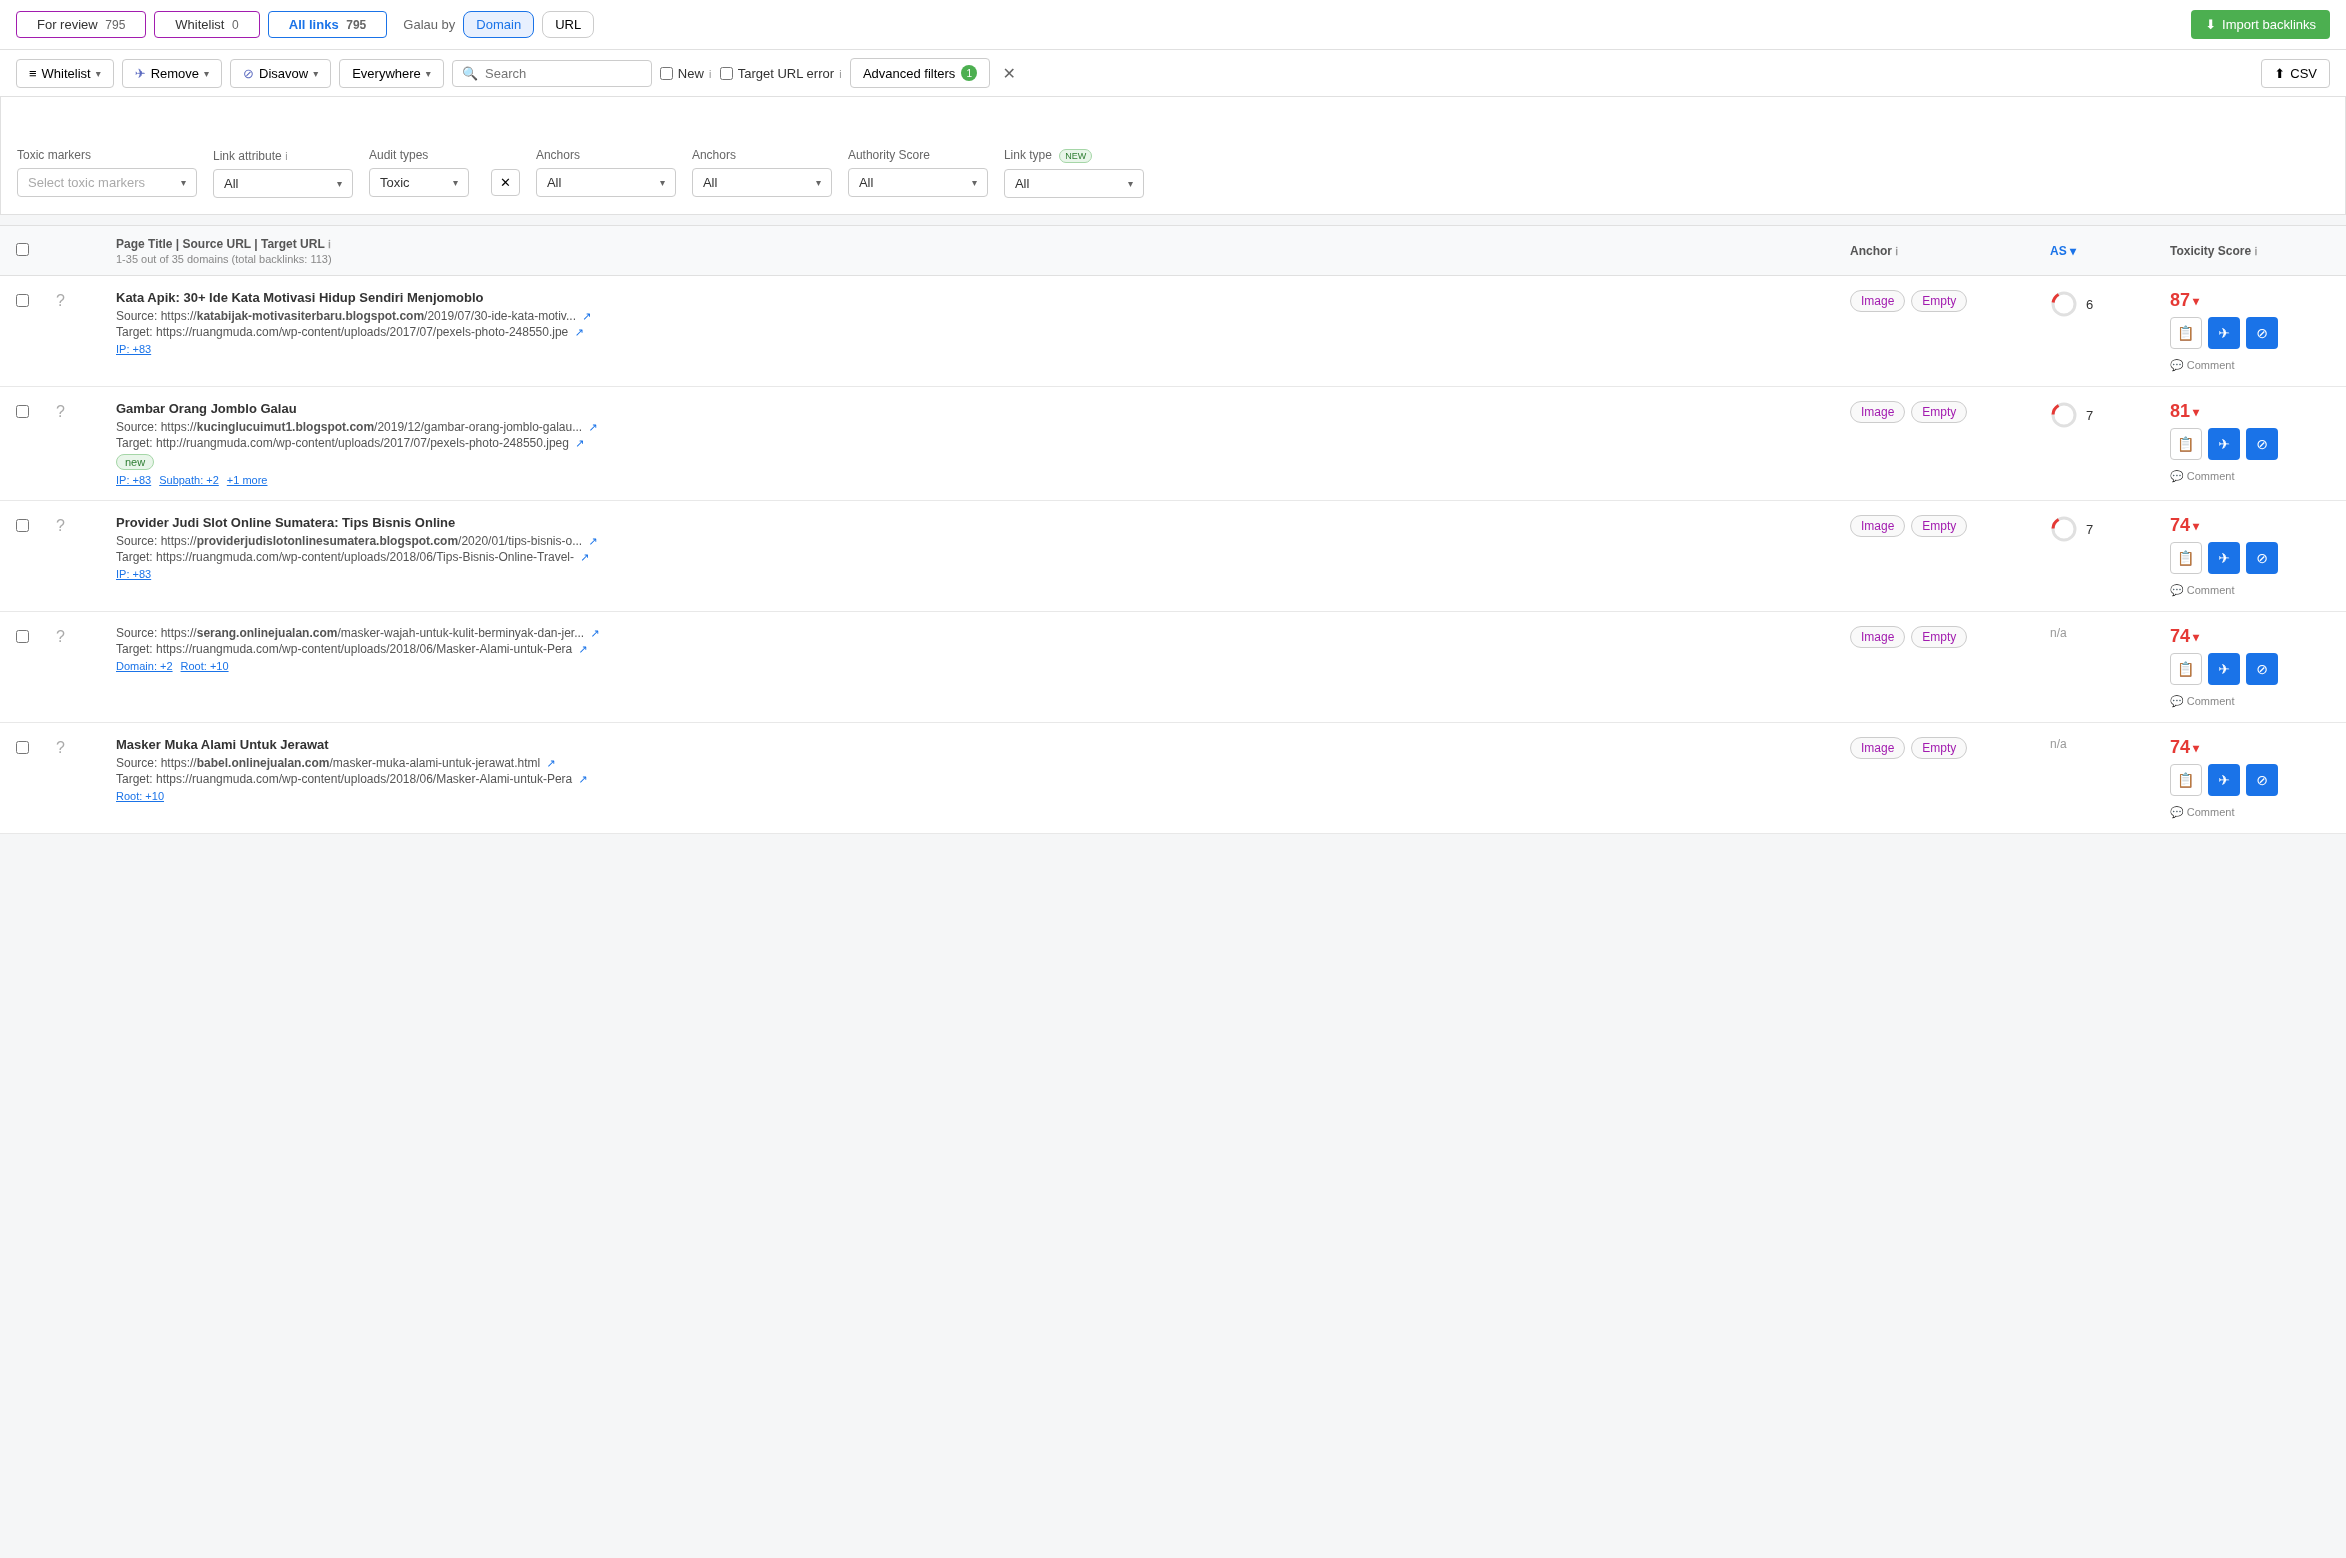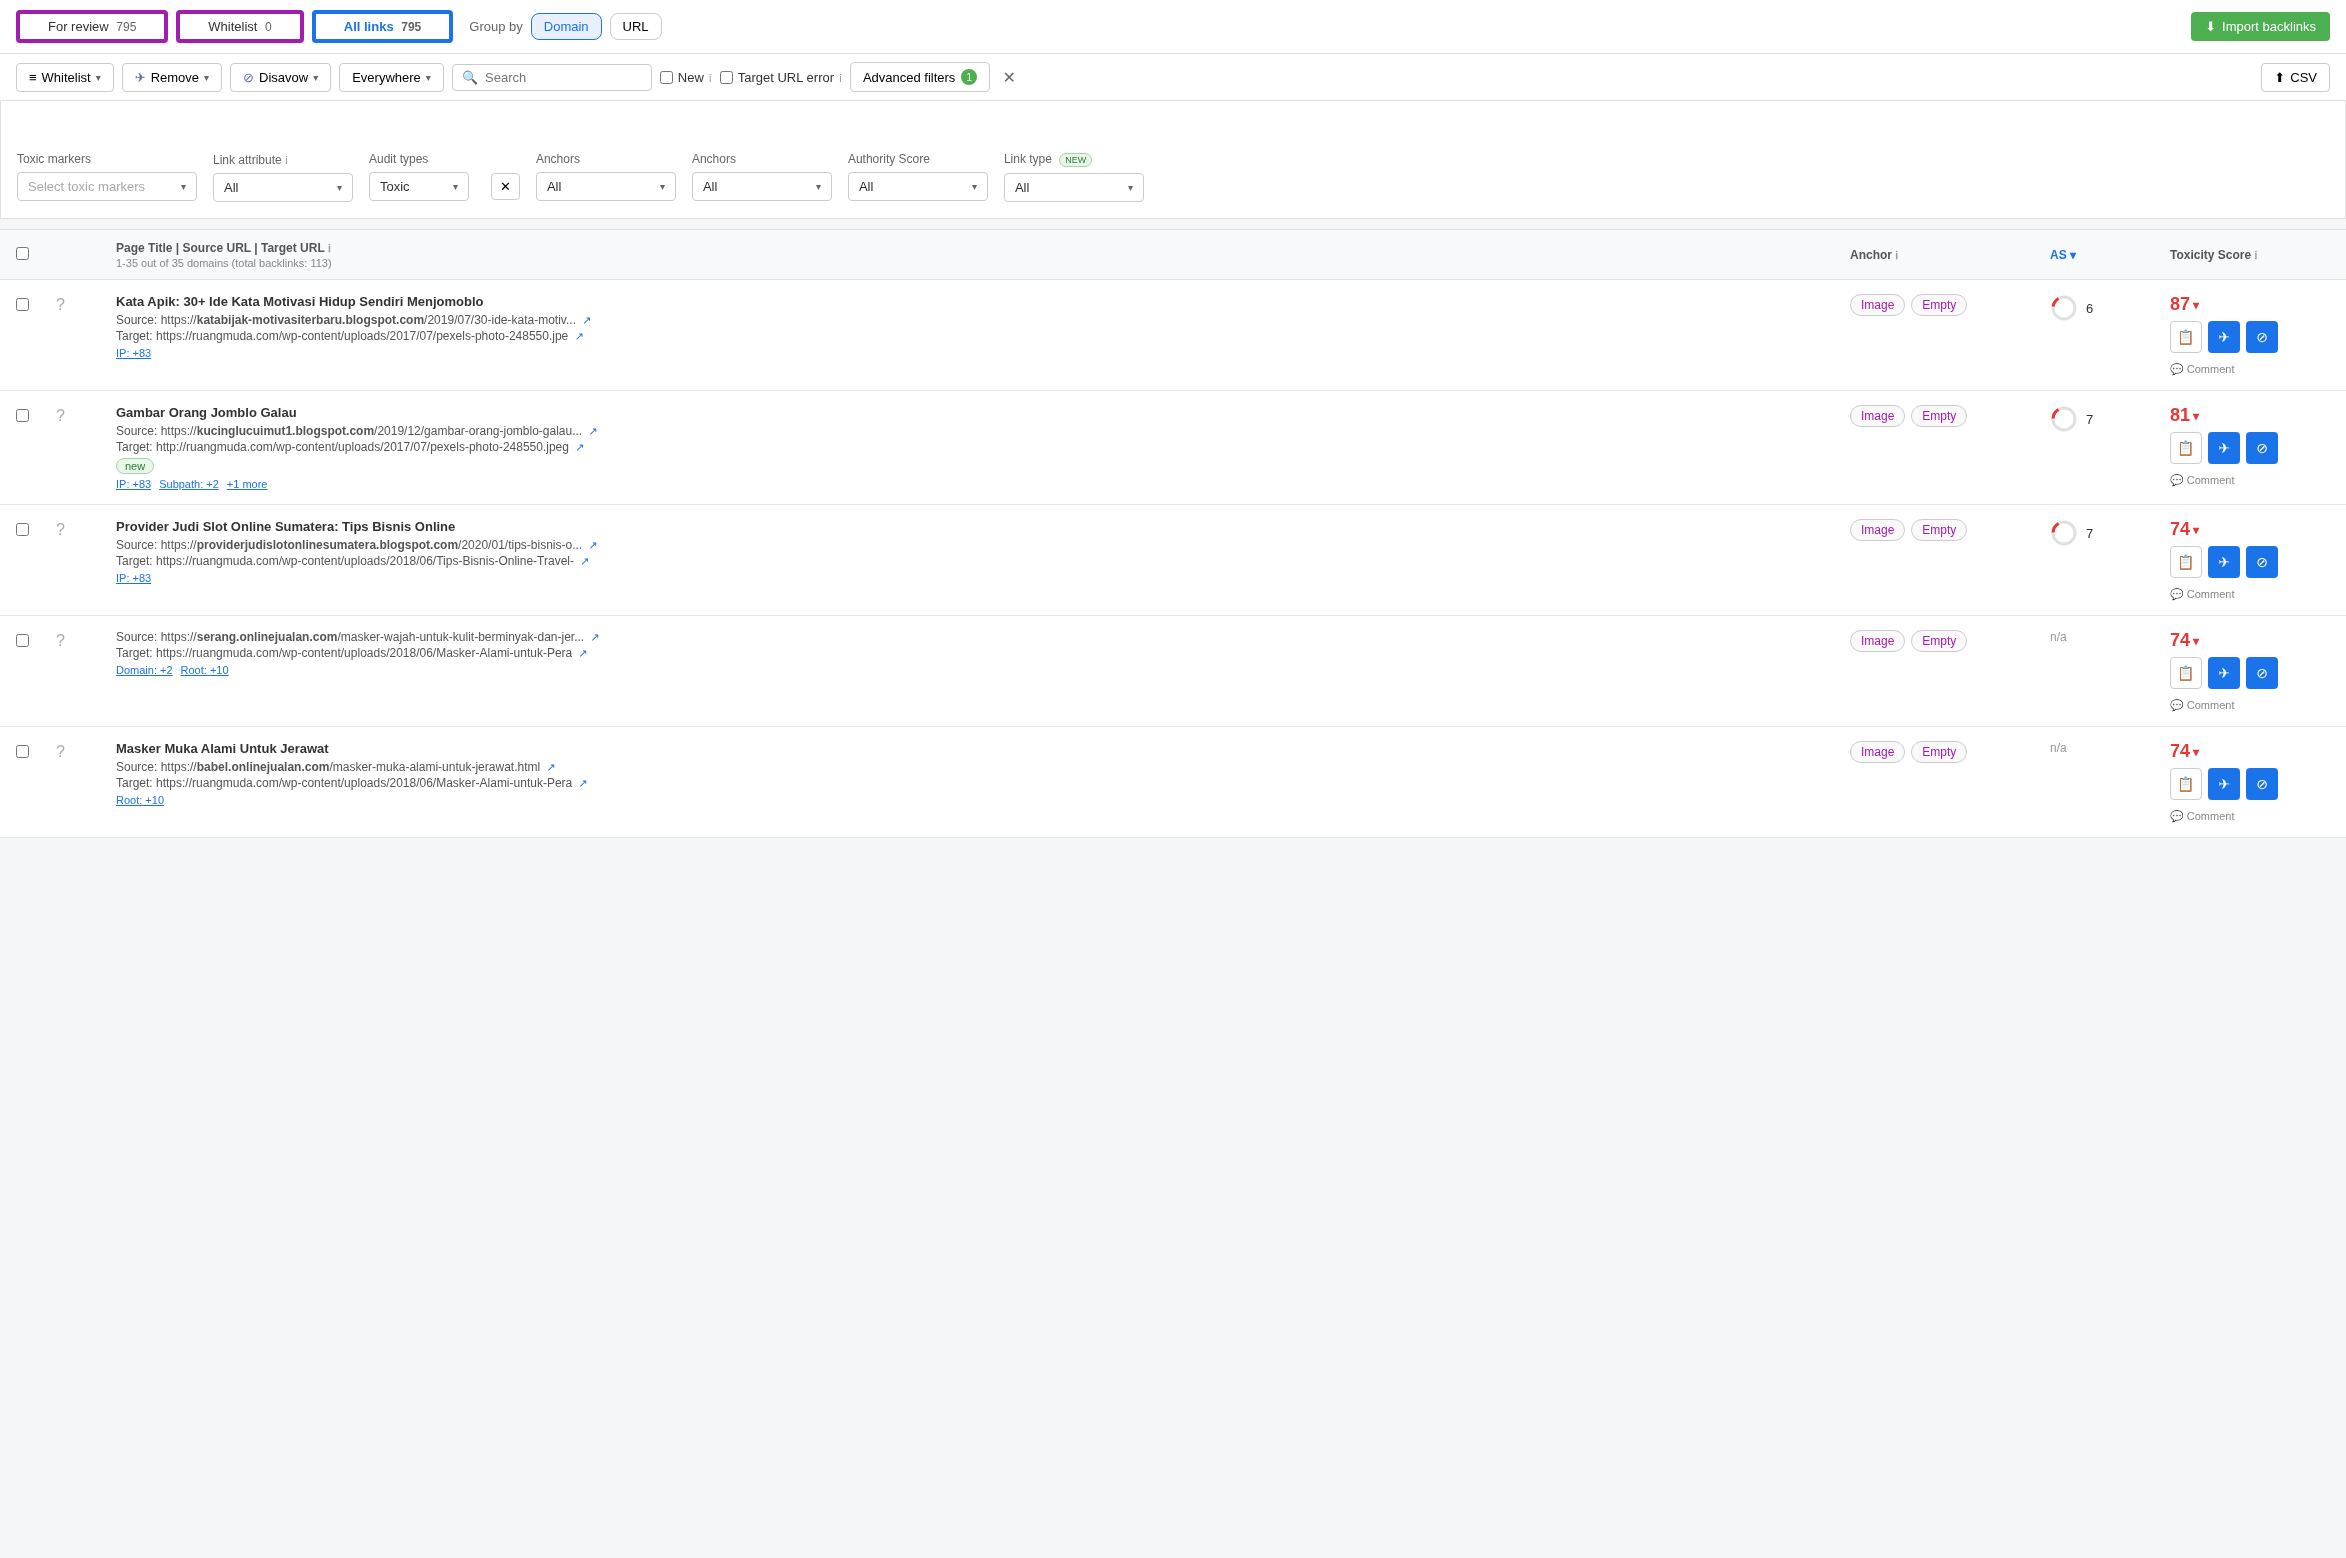--- a/index.html
+++ b/index.html
@@ -1,19 +1,19 @@
 <!DOCTYPE html>
 <html><head>
   <meta charset="utf-8">
   <style>
     * { box-sizing: border-box; margin: 0; padding: 0; }
     body { font-family: -apple-system, BlinkMacSystemFont, 'Segoe UI', sans-serif; font-size: 13px; background: #f5f6f7; color: #333; }
 
     .top-bar { display: flex; align-items: center; gap: 8px; padding: 10px 16px; background: #fff; border-bottom: 1px solid #e0e0e0; }
-    .tab-btn { padding: 5px 28px; border: 4px solid #a21caf; border-radius: 4px; background: #fff; cursor: pointer; font-size: 13px; color: #333; }
+    .tab-btn { padding: 5px 20px; border: 1px solid #a21caf; border-radius: 4px; background: #fff; cursor: pointer; font-size: 13px; color: #333; }
     .tab-btn.active { background: #fff; border-color: #1a73e8; color: #1a73e8; font-weight: 600; }
     .tab-count { font-size: 12px; color: #666; margin-left: 4px; }
     .group-by-label { margin-left: 8px; color: #666; font-size: 13px; }
     .group-btn { padding: 5px 12px; border: 1px solid #ccc; border-radius: 8px; background: #fff; cursor: pointer; font-size: 13px; }
     .group-btn.active { background: #e8f0fe; border-color: #1a73e8; color: #1a73e8; }
     .import-btn { margin-left: auto; padding: 7px 14px; background: #4CAF50; color: #fff; border: none; border-radius: 4px; cursor: pointer; font-size: 13px; display: flex; align-items: center; gap: 6px; }
 
     .filter-bar { display: flex; align-items: center; gap: 8px; padding: 8px 16px; background: #fff; border-bottom: 1px solid #e0e0e0; flex-wrap: wrap; }
     .filter-btn { display: flex; align-items: center; gap: 5px; padding: 6px 12px; border: 1px solid #ccc; border-radius: 4px; background: #fff; cursor: pointer; font-size: 13px; }
     .filter-btn .arrow { font-size: 10px; color: #666; }
@@ -70,21 +70,21 @@
   <button class="tab-btn">
     
     <span>For review</span> <span class="tab-count">795</span>
   </button>
   <button class="tab-btn">
     <span>Whitelist</span> <span class="tab-count">0</span>
   </button>
   <button class="tab-btn active">
     <span>All links</span> <span class="tab-count">795</span>
   </button>
-  <span class="group-by-label">Group by</span>
+  <span class="group-by-label">Galau by</span>
   <button class="group-btn active">Domain</button>
   <button class="group-btn">URL</button>
   <button class="import-btn">
     <span>⬇</span>
     <span>Import backlinks</span>
   </button>
 </div>
 
 <div class="filter-bar">
   <button class="filter-btn">

